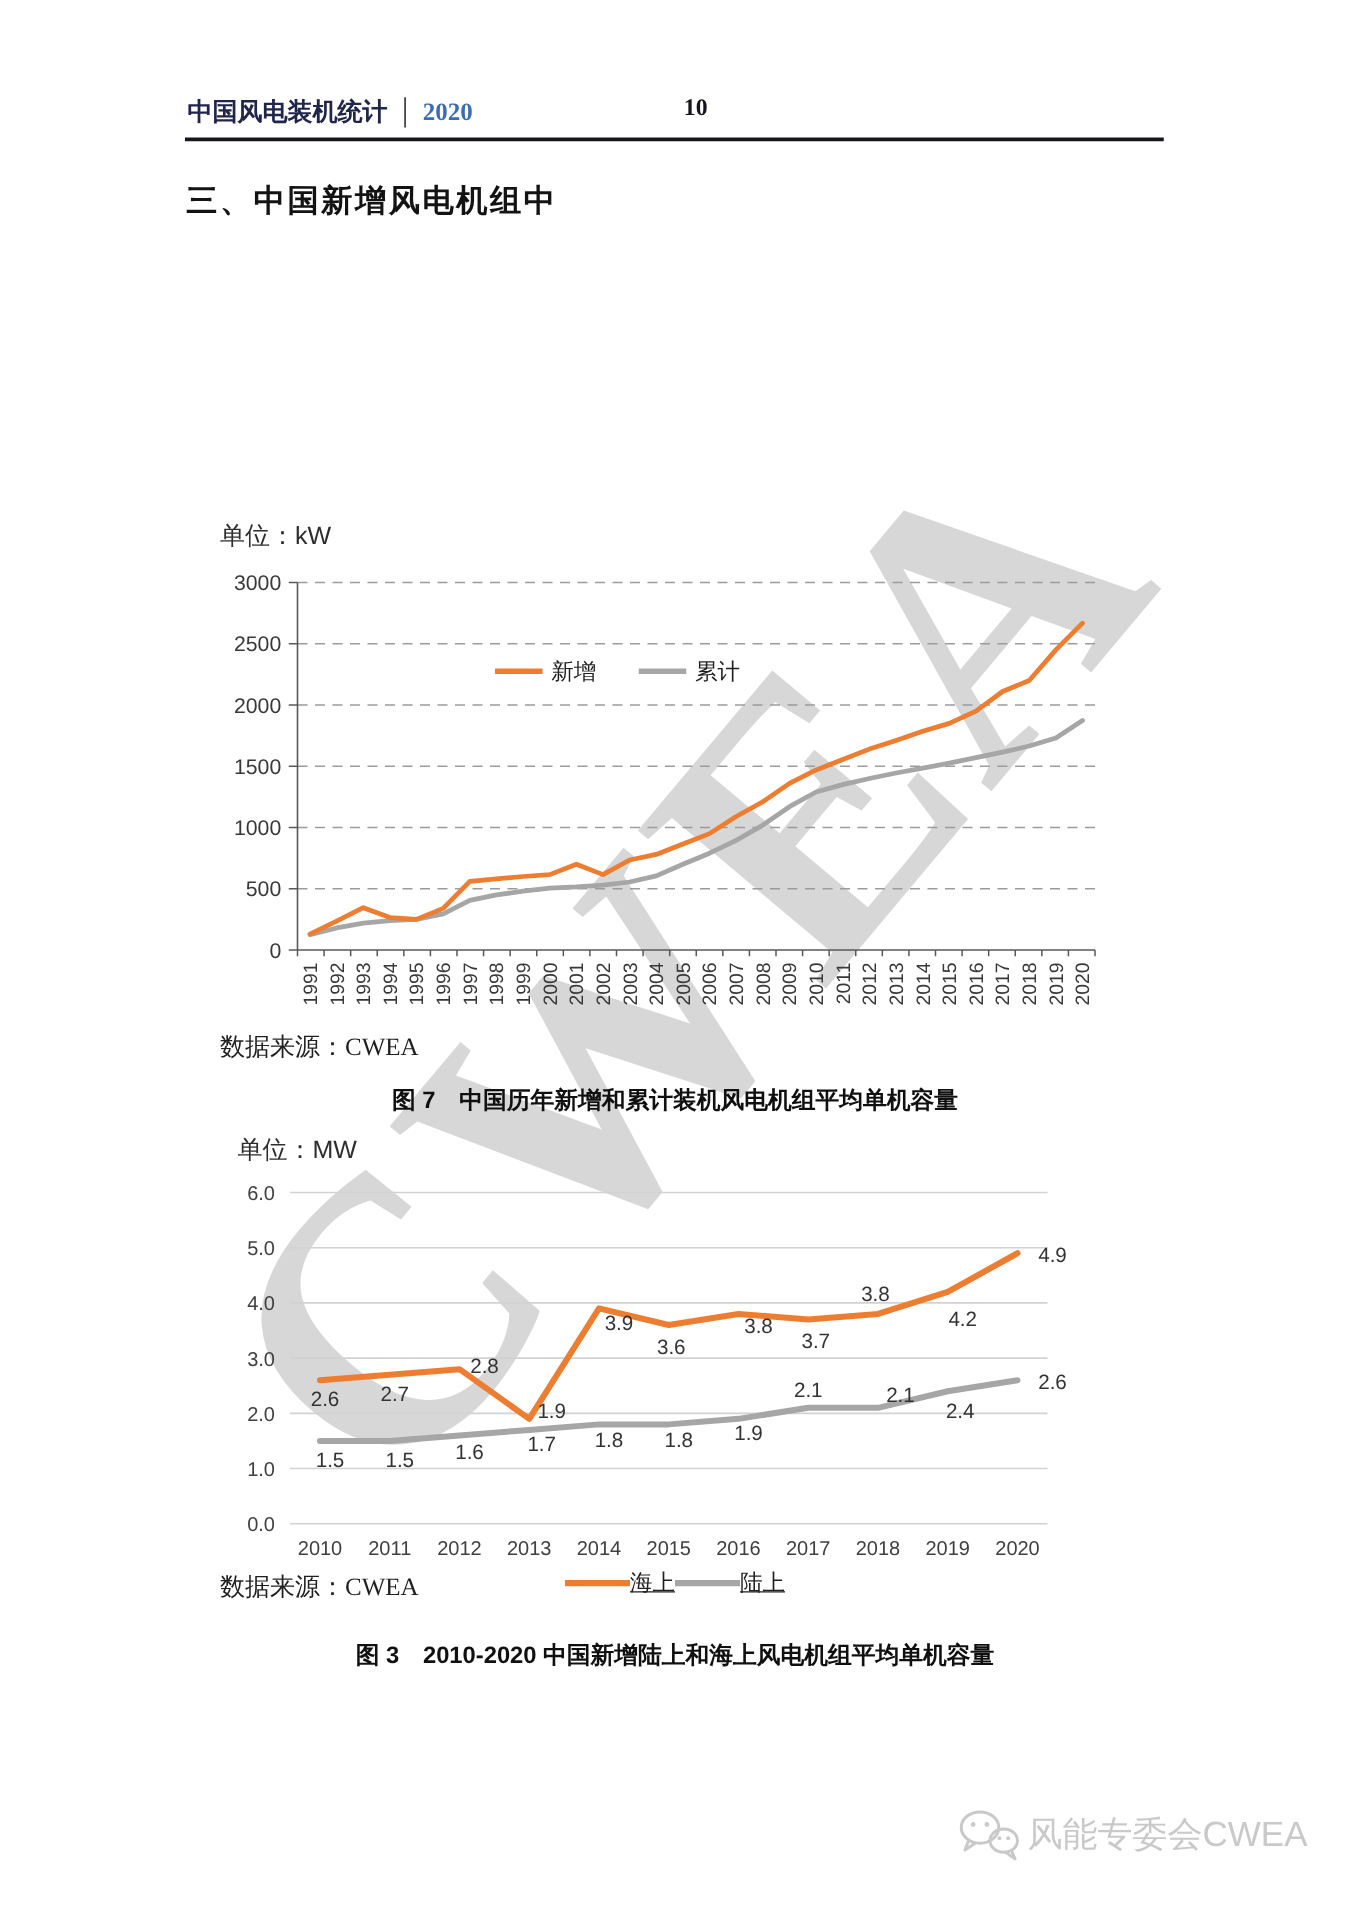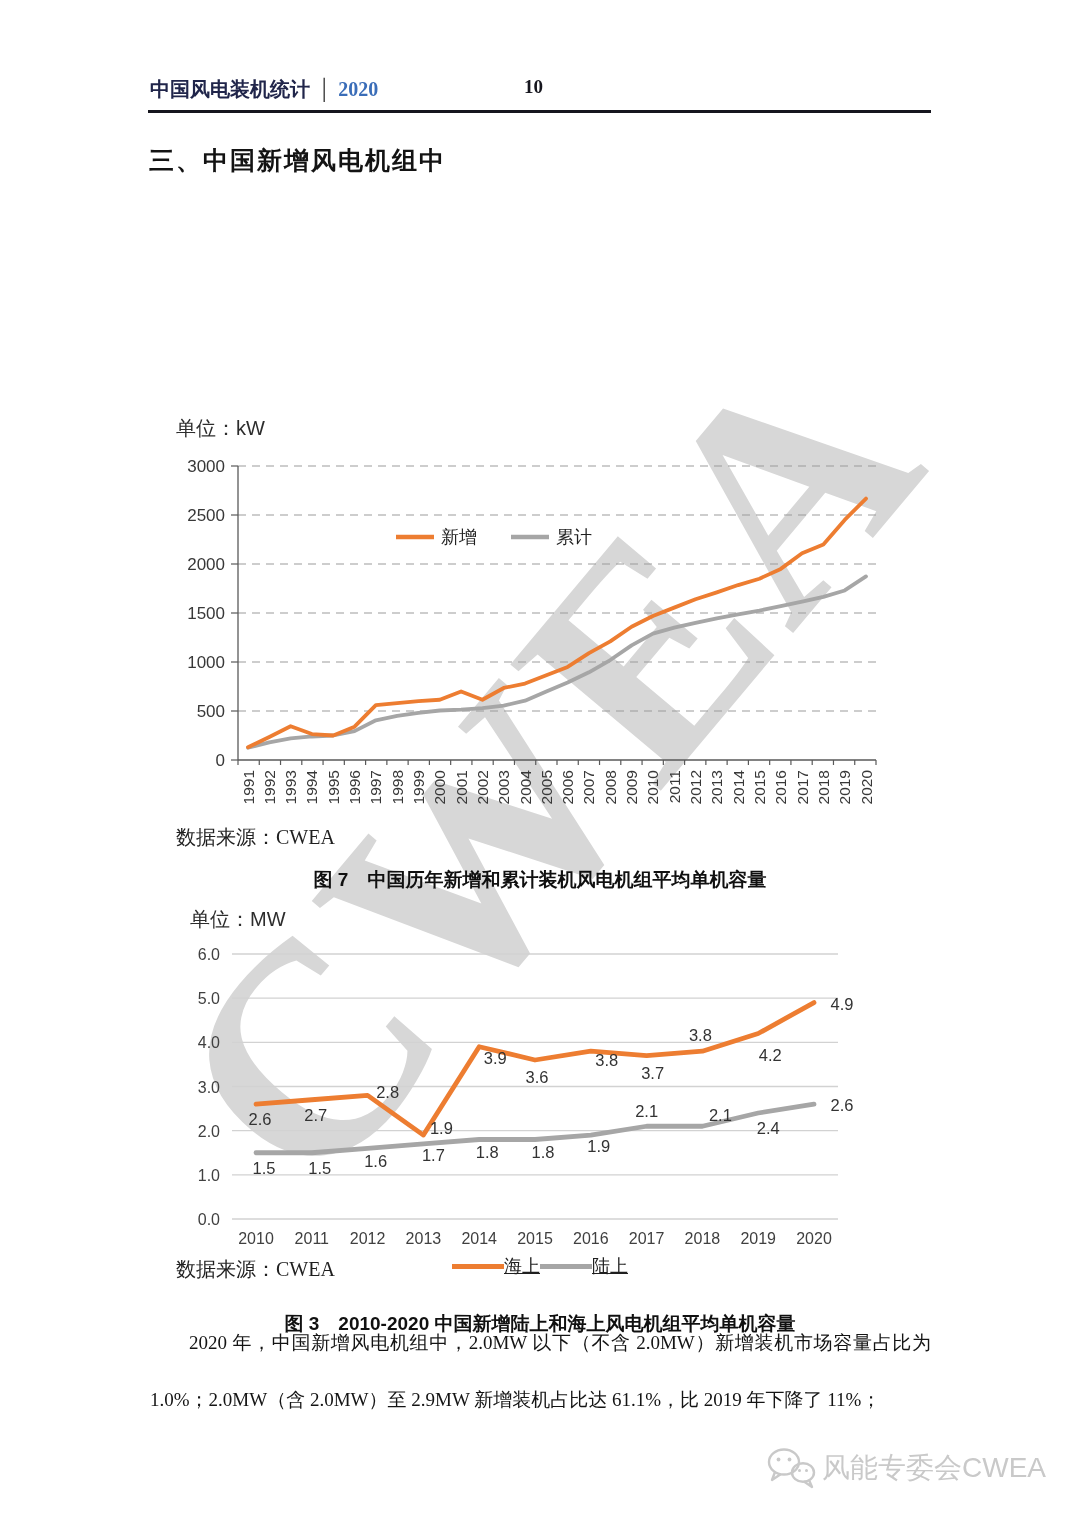--- a/index.html
+++ b/index.html
@@ -7,21 +7,21 @@
         font-family:"Liberation Serif","DejaVu Serif",serif;}
   .watermark{position:absolute;left:548px;top:768px;z-index:0;
         transform:translate(-50%,-50%) rotate(-50deg);
         font-family:"Liberation Serif","DejaVu Serif",serif;font-weight:bold;
         font-size:300px;line-height:1;letter-spacing:8px;color:#d7d7d7;white-space:nowrap;}
   .layer{position:absolute;z-index:1;}
   .header{top:76px;left:150px;width:782px;font-size:20px;color:#1e2340;}
   .doc-title{font-weight:bold;color:#20254a;}
   .sep{margin:0 7px;color:#444;font-weight:normal;}
   .year{font-weight:bold;color:#3a6db8;}
-  .pagenum{position:absolute;left:374px;top:0;font-weight:bold;color:#15151d;font-size:19px;}
+  .pagenum{position:absolute;left:397px;top:0;font-weight:bold;color:#15151d;font-size:19px;}
   .rule{top:110px;left:148px;width:783px;height:3px;background:#16161e;}
   .section-title{top:144px;left:149px;margin:0;font-family:"Liberation Sans","DejaVu Sans",sans-serif;
         font-size:25px;font-weight:bold;color:#131313;letter-spacing:2px;}
   .para{margin:0;font-size:19px;color:#141414;text-align:justify;text-indent:39px;}
   .para1{top:222px;left:150px;width:781px;line-height:50px;}
   .para2{top:1314px;left:150px;width:781px;line-height:57px;}
   .fig{left:150px;width:780px;}
   .fig1{top:415px;}
   .fig2{top:890px;}
   .unit{font-family:"Liberation Sans","DejaVu Sans",sans-serif;font-size:20px;color:#2d2d2d;}
@@ -214,21 +214,20 @@
       <div class="legend2">
         <span class="leg-seg" id="leg-seg-offshore" style="background: rgb(237, 125, 49);"></span>
         <span>海上</span>
         <span class="leg-seg" id="leg-seg-onshore" style="background: rgb(166, 166, 166);"></span>
         <span>陆上</span>
       </div>
     </div>
     <div class="caption">图 3　2010-2020 中国新增陆上和海上风电机组平均单机容量</div>
   </div>
 
-  <p class="layer para para2">2020 年，中国新增风电机组中，2.0MW 以下（不含 2.0MW）新增装机市场容量占比为 1.0%；2.0MW（含 2.0MW）至 2.9MW 新增装机占比达 61.1%，比 2019 年下降了 11%；</p>
 
   <div class="layer footer-brand">
     <svg width="52" height="44" viewBox="0 0 52 44">
       <g fill="none" stroke="#c9c9c9" stroke-width="2.4" stroke-linejoin="round">
         <ellipse cx="19" cy="16" rx="15" ry="12.5"></ellipse>
         <path d="M10 26 L7 34 L16 28"></path>
         <ellipse cx="38" cy="26.5" rx="11" ry="9.3"></ellipse>
         <path d="M44 34 L47 41 L39 35.5"></path>
       </g>
       <g fill="#c9c9c9">

